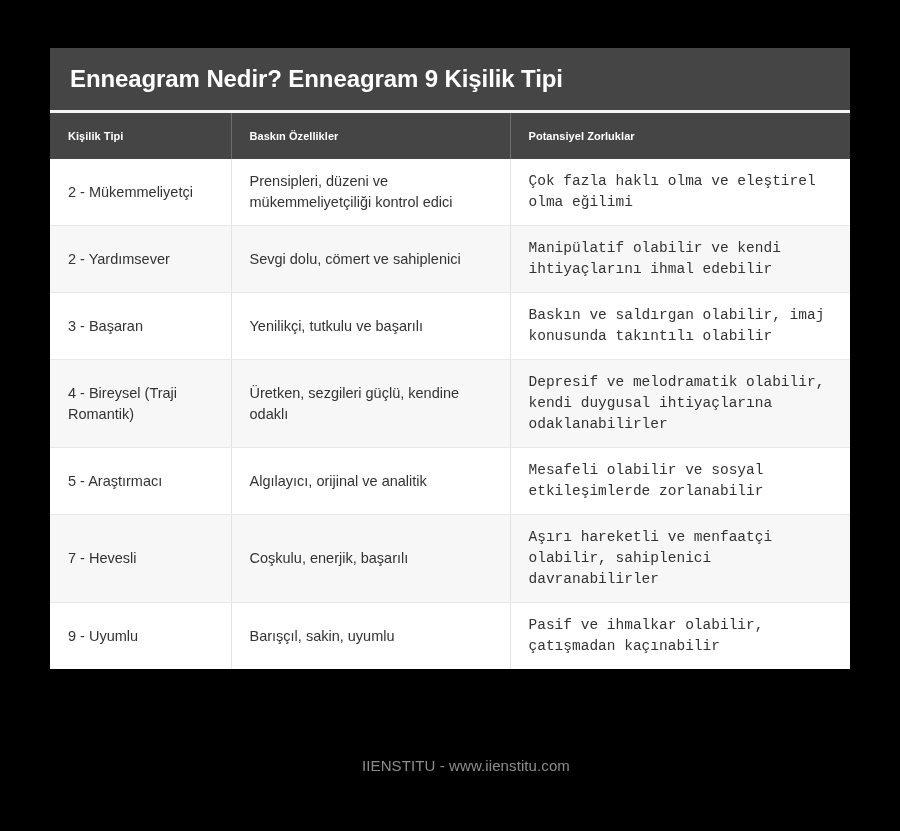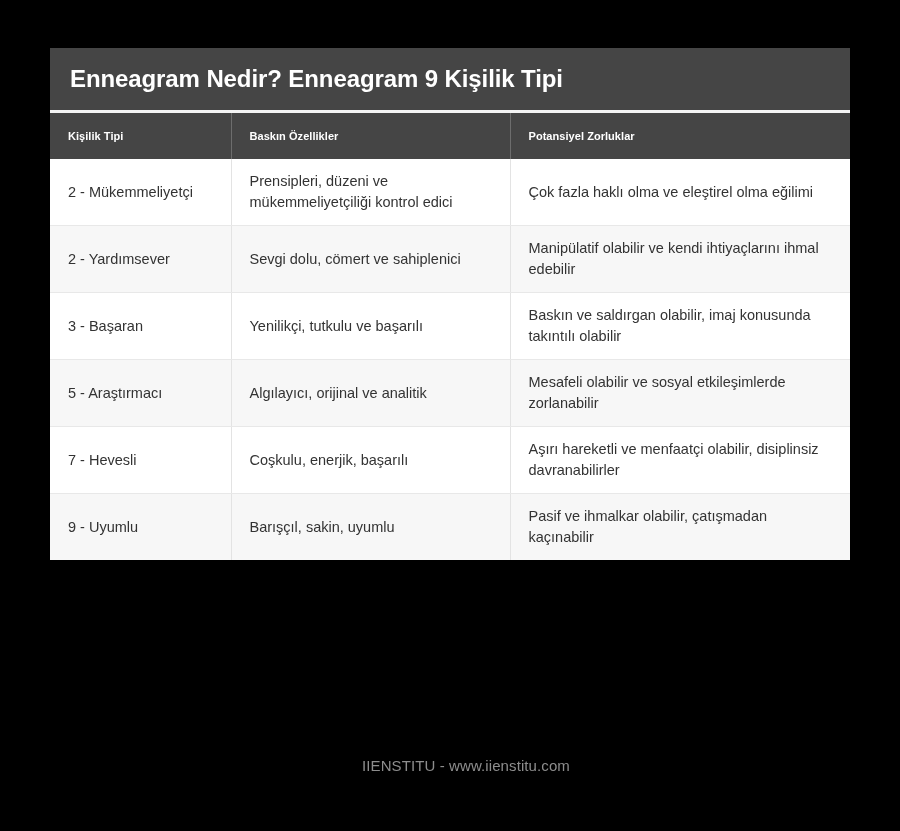--- a/index.html
+++ b/index.html
@@ -77,20 +77,21 @@
     line-height: 1.45;
     padding: 12px 18px 12px 18px;
     height: 65px;
     box-sizing: border-box;
     vertical-align: middle;
     border-right: 1px solid #e3e3e3;
     border-bottom: 1px solid #e8e8e8;
   }
   table.enn tbody td:last-child {
     border-right: none;
+    font-family: Liberation Mono, monospace;
   }
   table.enn tbody tr:nth-child(even) td {
     background: #f7f7f7;
   }
   table.enn tbody tr:nth-child(odd) td {
     background: #ffffff;
   }
   table.enn tbody tr:last-child td {
     border-bottom: none;
   }
@@ -140,28 +141,33 @@
           <td>2 - Yardımsever</td>
           <td>Sevgi dolu, cömert ve sahiplenici</td>
           <td>Manipülatif olabilir ve kendi ihtiyaçlarını ihmal edebilir</td>
         </tr>
         <tr>
           <td>3 - Başaran</td>
           <td>Yenilikçi, tutkulu ve başarılı</td>
           <td>Baskın ve saldırgan olabilir, imaj konusunda takıntılı olabilir</td>
         </tr>
         <tr>
+          <td>4 - Bireysel (Traji Romantik)</td>
+          <td>Üretken, sezgileri güçlü, kendine odaklı</td>
+          <td>Depresif ve melodramatik olabilir, kendi duygusal ihtiyaçlarına odaklanabilirler</td>
+        </tr>
+        <tr>
           <td>5 - Araştırmacı</td>
           <td>Algılayıcı, orijinal ve analitik</td>
           <td>Mesafeli olabilir ve sosyal etkileşimlerde zorlanabilir</td>
         </tr>
         <tr>
           <td>7 - Hevesli</td>
           <td>Coşkulu, enerjik, başarılı</td>
-          <td>Aşırı hareketli ve menfaatçi olabilir, disiplinsiz davranabilirler</td>
+          <td>Aşırı hareketli ve menfaatçi olabilir, sahiplenici davranabilirler</td>
         </tr>
         <tr>
           <td>9 - Uyumlu</td>
           <td>Barışçıl, sakin, uyumlu</td>
           <td>Pasif ve ihmalkar olabilir, çatışmadan kaçınabilir</td>
         </tr>
       </tbody>
     </table>
 
   </div>

